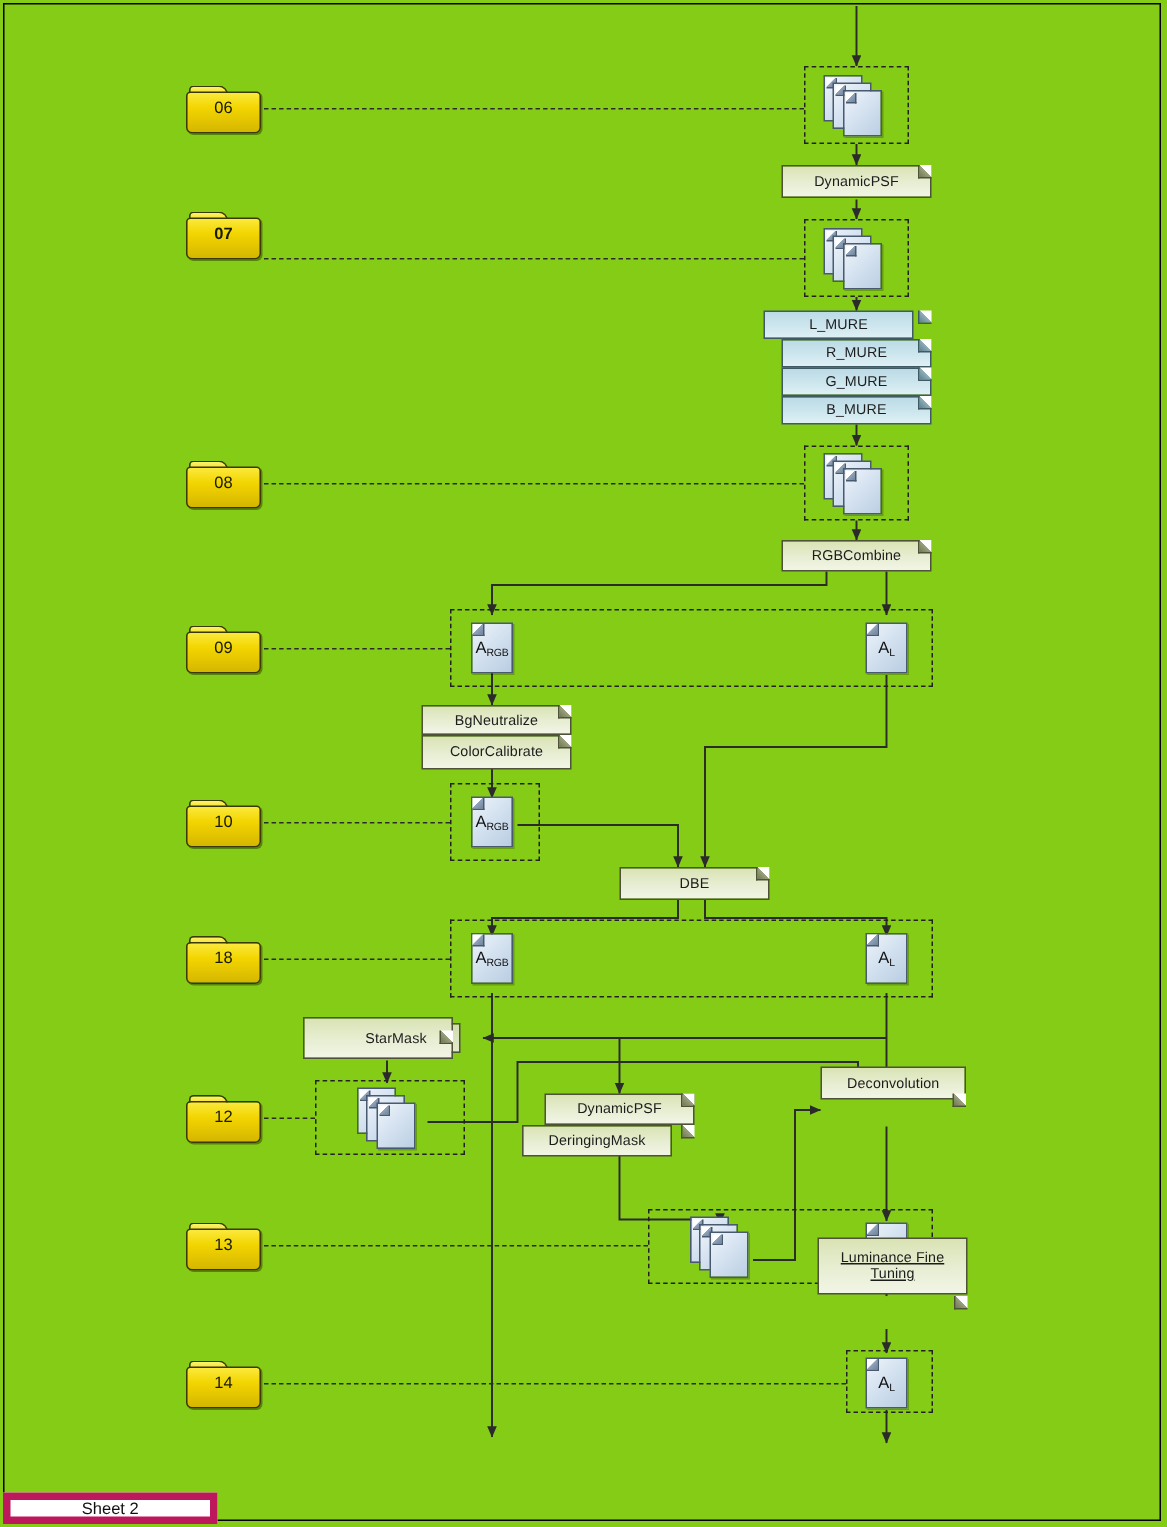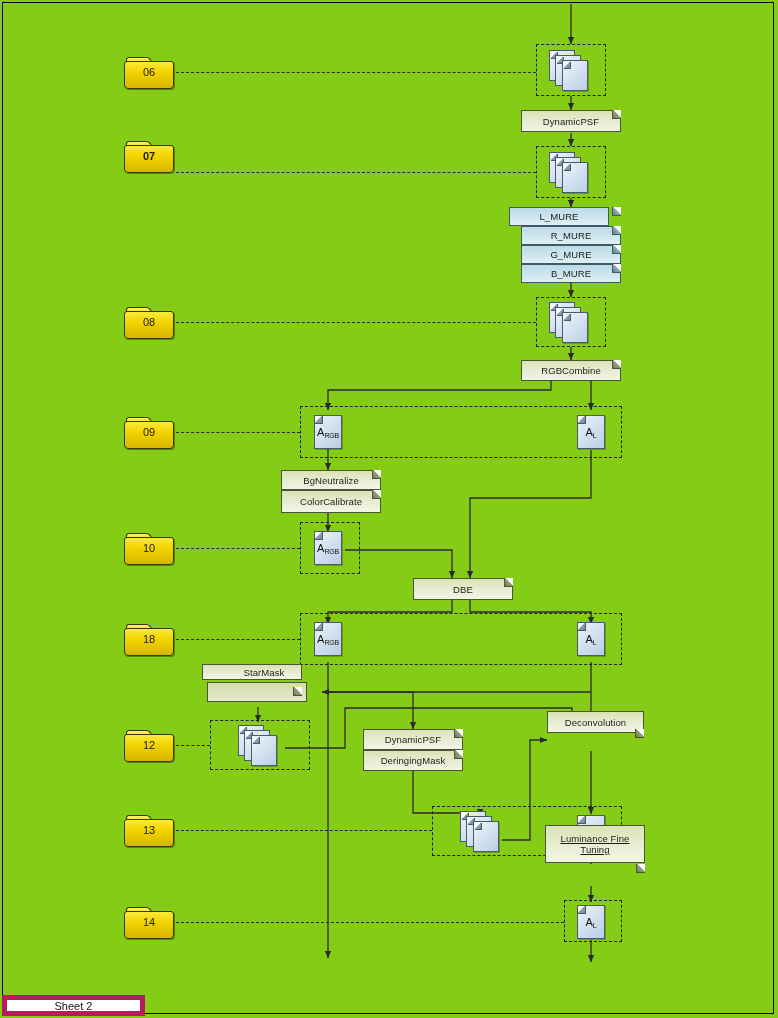--- a/index.html
+++ b/index.html
@@ -498,31 +498,31 @@
   <div class="pbox green" style="left:281px; top:490px; width:100px; height:21px; background:transparent; border:none;">
     <span class="fold"></span>
   </div>
 
   <div class="pbox green" style="left:413px; top:578px; width:100px; height:22px;">DBE</div>
   <div class="pbox green" style="left:413px; top:578px; width:100px; height:22px; background:transparent; border:none;">
     <span class="fold"></span>
   </div>
 
   <div class="pstack" style="left:207px; top:682px; width:100px; height:20px;"></div>
-  <div class="pbox green" style="left:202px; top:664px; width:100px; height:16px;padding-left:24px;">StarMask</div>
+  <div class="pbox green" style="left:202px; top:678px; width:100px; height:28px;padding-left:24px;">StarMask</div>
   <div class="pbox green" style="left:202px; top:687px; width:100px; height:20px; background:transparent; border:none;">
     <span class="fold"></span>
   </div>
 
   <div class="pbox green" style="left:363px; top:729px; width:100px; height:21px;">DynamicPSF</div>
   <div class="pbox green" style="left:363px; top:729px; width:100px; height:21px; background:transparent; border:none;">
     <span class="fold"></span>
   </div>
 
-  <div class="pbox green" style="left:363px; top:750px; width:100px; height:21px;">DeringingMask</div>
+  <div class="pbox green" style="left:348px; top:750px; width:100px; height:21px;">DeringingMask</div>
   <div class="pbox green" style="left:363px; top:750px; width:100px; height:21px; background:transparent; border:none;">
     <span class="fold"></span>
   </div>
 
   <div class="pbox green" style="left:547px; top:711px; width:97px; height:22px;">Deconvolution</div>
   <div class="pbox green" style="left:547px; top:729px; width:97px; height:22px; background:transparent; border:none;">
     <span class="fold"></span>
   </div>
 
   <div class="pbox green" style="left:545px; top:825px; width:100px; height:38px;text-decoration:underline;">Luminance Fine Tuning</div>

